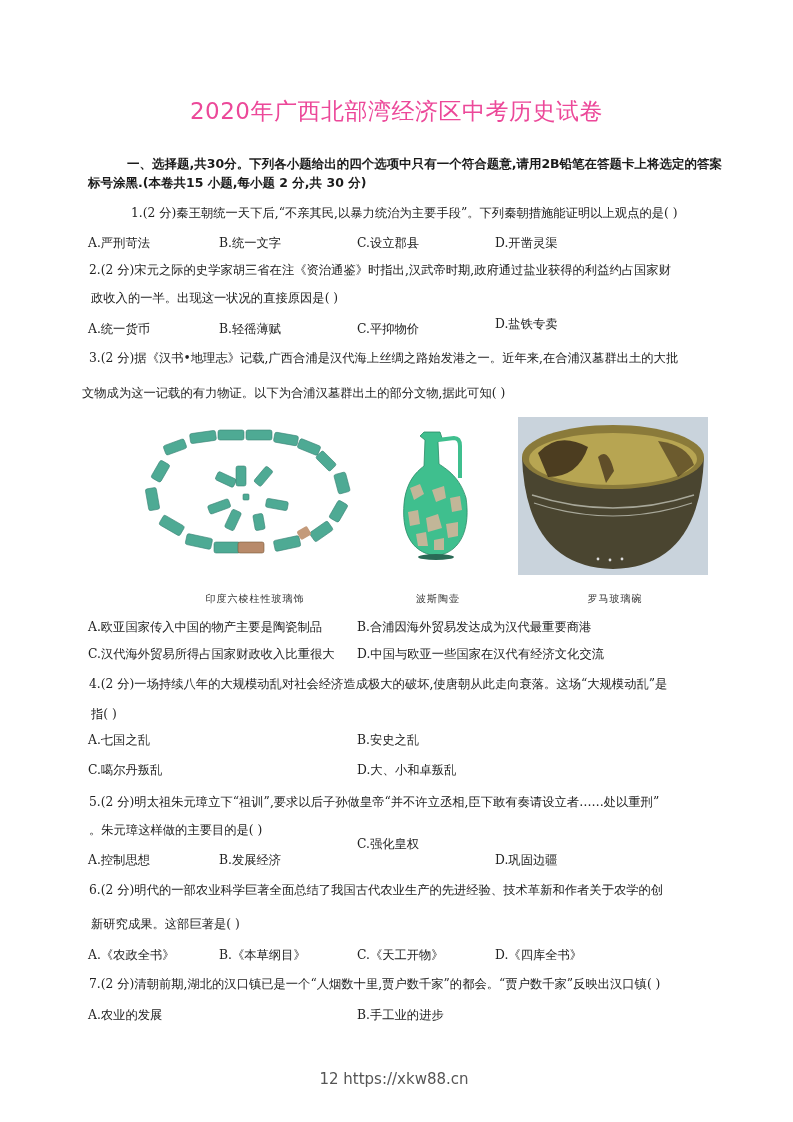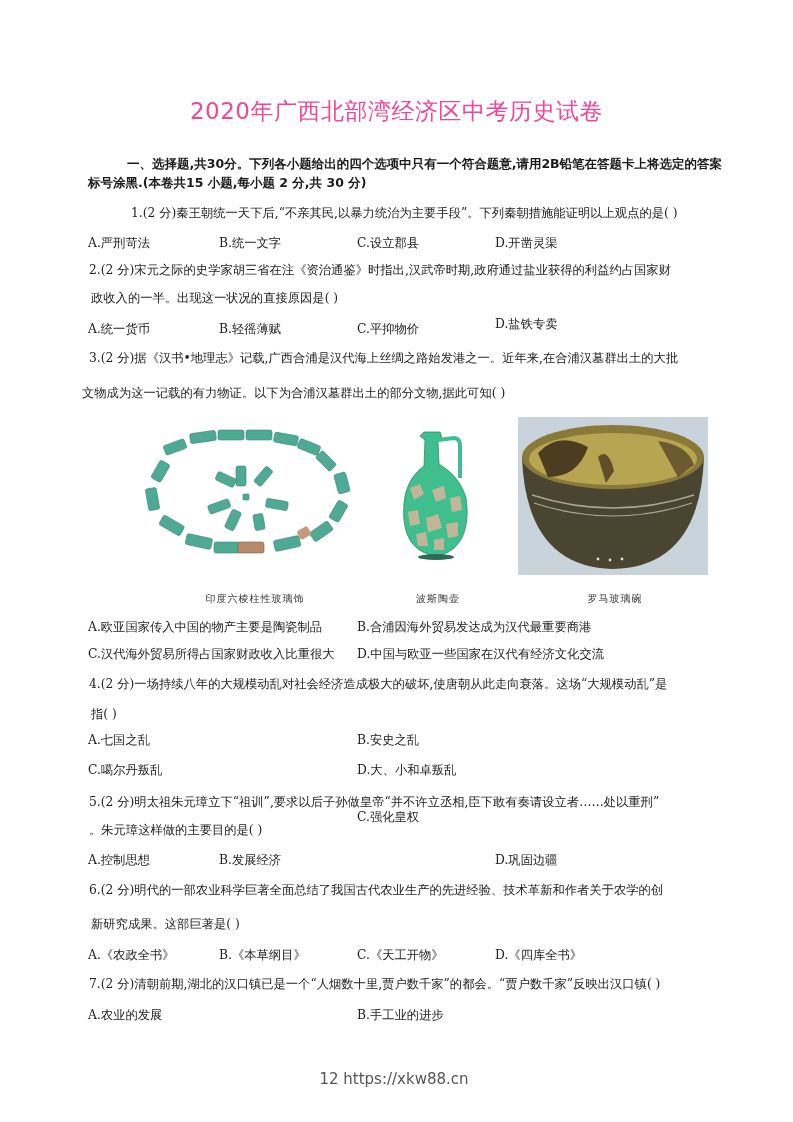--- a/index.html
+++ b/index.html
@@ -131,21 +131,21 @@
   <div class="abs opt" style="left:357px; top:732px;">B.安史之乱</div>
   <div class="abs opt" style="left:88px; top:762px;text-align:right;">C.噶尔丹叛乱</div>
   <div class="abs opt" style="left:357px; top:762px;">D.大、小和卓叛乱</div>
 </div>
 
 <div>
   <div class="abs q" style="left:89px; top:794px;">5.(2 分)明太祖朱元璋立下“祖训”,要求以后子孙做皇帝“并不许立丞相,臣下敢有奏请设立者……处以重刑”</div>
   <div class="abs q" style="left:89px; top:822px;">。朱元璋这样做的主要目的是(    )</div>
   <div class="abs opt" style="left:88px; top:852px;">A.控制思想</div>
   <div class="abs opt" style="left:219px; top:852px;">B.发展经济</div>
-  <div class="abs opt" style="left:357px; top:809px;">C.强化皇权</div>
+  <div class="abs opt" style="left:357px; top:836px;">C.强化皇权</div>
   <div class="abs opt" style="left:495px; top:852px;">D.巩固边疆</div>
 </div>
 
 <div>
   <div class="abs q" style="left:89px; top:882px;">6.(2 分)明代的一部农业科学巨著全面总结了我国古代农业生产的先进经验、技术革新和作者关于农学的创</div>
   <div class="abs q" style="left:91px; top:916px;">新研究成果。这部巨著是(    )</div>
   <div class="abs opt" style="left:88px; top:947px;">A.《农政全书》</div>
   <div class="abs opt" style="left:219px; top:947px;">B.《本草纲目》</div>
   <div class="abs opt" style="left:357px; top:947px;">C.《天工开物》</div>
   <div class="abs opt" style="left:495px; top:947px;">D.《四库全书》</div>

